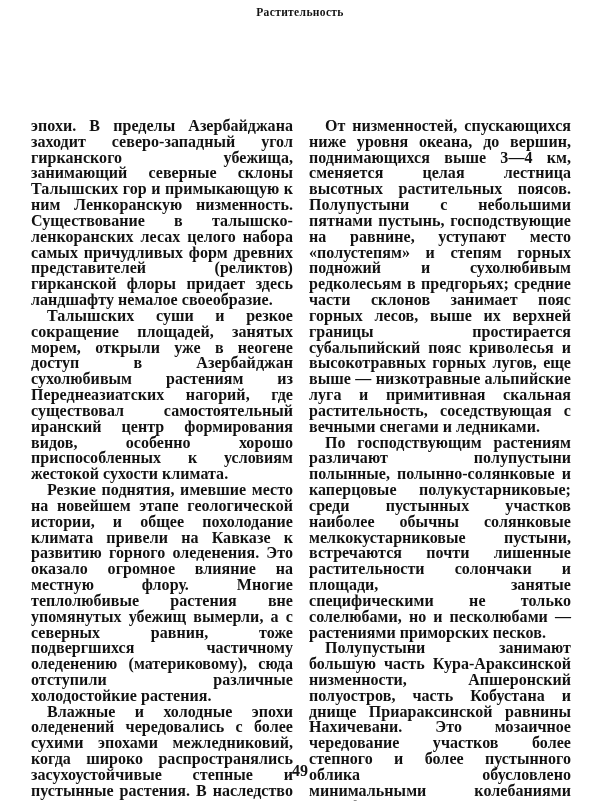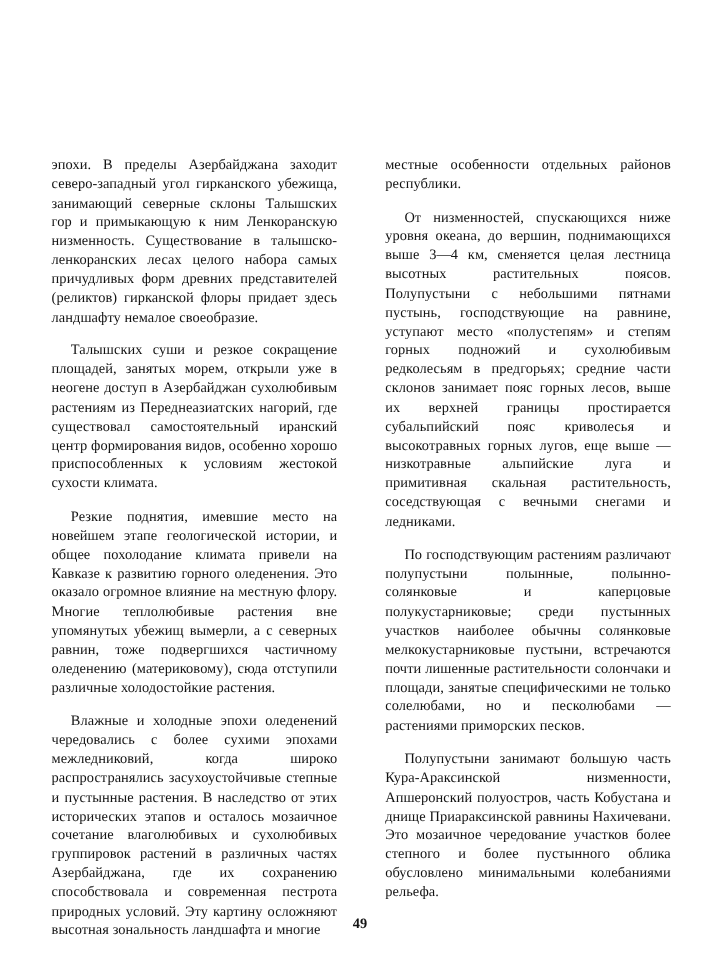--- a/index.html
+++ b/index.html
@@ -33,66 +33,66 @@
     top: 118px;
     left: 31px;
     width: 540px;
     display: flex;
     gap: 16px;
   }
   .col {
     width: 262px;
   }
   .col p {
-    margin: 12px;
+    margin: 0;
     text-align: justify;
     text-justify: inter-word;
     font-family: "Liberation Serif", "DejaVu Serif", serif;
-    font-size: 12px;
+    font-size: 16px;
     line-height: 15.83px;
-    font-weight: 400;
+    font-weight: 700;
     letter-spacing: 0.05px;
     color: #121212;
     -webkit-font-smoothing: none;
   }
   .col p.indent {
     text-indent: 16px;
   }
   .col p.cont {
     text-indent: 0;
   }
   .folio {
     position: absolute;
     top: 762px;
     left: 0;
     width: 600px;
     text-align: center;
     font-family: "Liberation Serif", "DejaVu Serif", serif;
-    font-size: 12px;
+    font-size: 16px;
     font-weight: 700;
     color: #141414;
   }
 </style>
 </head>
 <body>
 
 <div class="page">
 
+  <div class="running-head">Растительность</div>
 
   <div class="columns">
 
     <div class="col">
       <p class="cont">эпохи. В пределы Азербайджана заходит северо-западный угол гирканского убежища, занимающий северные склоны Талышских гор и примыкающую к ним Ленкоранскую низменность. Существование в талышско-ленкоранских лесах целого набора самых причудливых форм древних представителей (реликтов) гирканской флоры придает здесь ландшафту немалое своеобразие.</p>
       <p class="indent">Талышских суши и резкое сокращение площадей, занятых морем, открыли уже в неогене доступ в Азербайджан сухолюбивым растениям из Переднеазиатских нагорий, где существовал самостоятельный иранский центр формирования видов, особенно хорошо приспособленных к условиям жестокой сухости климата.</p>
       <p class="indent">Резкие поднятия, имевшие место на новейшем этапе геологической истории, и общее похолодание климата привели на Кавказе к развитию горного оледенения. Это оказало огромное влияние на местную флору. Многие теплолюбивые растения вне упомянутых убежищ вымерли, а с северных равнин, тоже подвергшихся частичному оледенению (материковому), сюда отступили различные холодостойкие растения.</p>
       <p class="indent">Влажные и холодные эпохи оледенений чередовались с более сухими эпохами межледниковий, когда широко распространялись засухоустойчивые степные и пустынные растения. В наследство от этих исторических этапов и осталось мозаичное сочетание влаголюбивых и сухолюбивых группировок растений в различных частях Азербайджана, где их сохранению способствовала и современная пестрота природных условий. Эту картину осложняют высотная зональность ландшафта и многие</p>
     </div>
 
     <div class="col">
-      <p class="cont">местные особенности отдельных районов республики.</p>
       <p class="indent">От низменностей, спускающихся ниже уровня океана, до вершин, поднимающихся выше 3—4 км, сменяется целая лестница высотных растительных поясов. Полупустыни с небольшими пятнами пустынь, господствующие на равнине, уступают место «полустепям» и степям горных подножий и сухолюбивым редколесьям в предгорьях; средние части склонов занимает пояс горных лесов, выше их верхней границы простирается субальпийский пояс криволесья и высокотравных горных лугов, еще выше — низкотравные альпийские луга и примитивная скальная растительность, соседствующая с вечными снегами и ледниками.</p>
       <p class="indent">По господствующим растениям различают полупустыни полынные, полынно-солянковые и каперцовые полукустарниковые; среди пустынных участков наиболее обычны солянковые мелкокустарниковые пустыни, встречаются почти лишенные растительности солончаки и площади, занятые специфическими не только солелюбами, но и песколюбами — растениями приморских песков.</p>
       <p class="indent">Полупустыни занимают большую часть Кура-Араксинской низменности, Апшеронский полуостров, часть Кобустана и днище Приараксинской равнины Нахичевани. Это мозаичное чередование участков более степного и более пустынного облика обусловлено минимальными колебаниями рельефа.</p>
     </div>
 
   </div>
 
   <div class="folio">49</div>
 
 </div>

